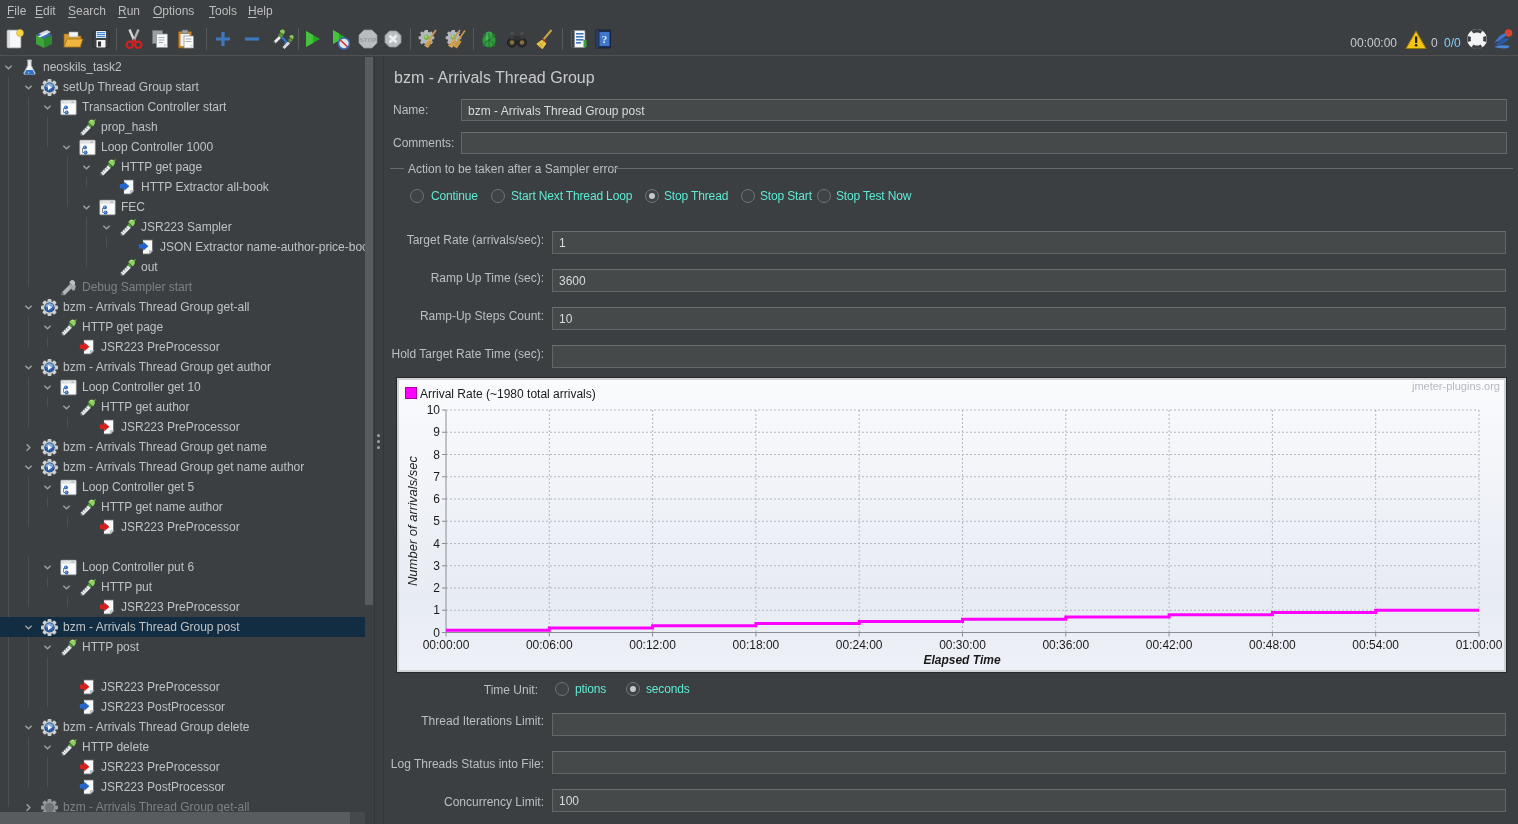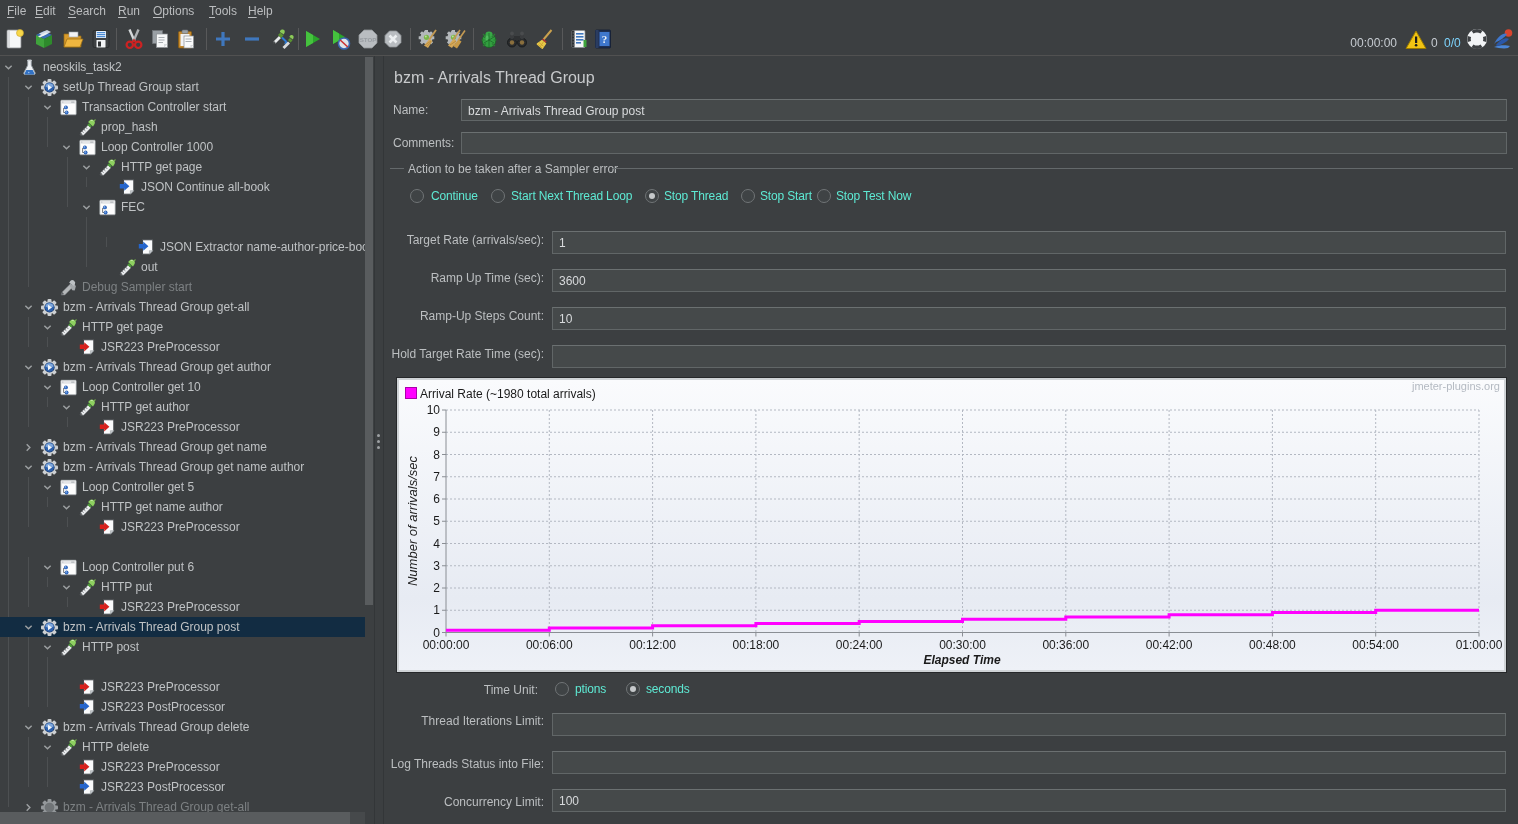--- a/index.html
+++ b/index.html
@@ -380,30 +380,39 @@
       </svg>
       <svg class="ic" style="left:99px" viewBox="0 0 17 17">
         <use href="#pip"></use>
       </svg>
       <span class="lbl" style="left:121px">HTTP get page</span>
     </div>
 <div class="tr" style="top:121px">
       <svg class="ic" style="left:119px" viewBox="0 0 17 17">
         <use href="#pgb"></use>
       </svg>
-      <span class="lbl" style="left:141px">JSON Continue all-book</span>
+      <span class="lbl" style="left:141px">HTTP Extractor all-book</span>
     </div>
 <div class="tr" style="top:141px">
       <svg class="cv" style="left:82px" viewBox="0 0 10 10">
         <use href="#chevd"></use>
       </svg>
       <svg class="ic" style="left:99px" viewBox="0 0 17 17">
         <use href="#ctrl"></use>
       </svg>
       <span class="lbl" style="left:121px">FEC</span>
+    </div>
+<div class="tr" style="top:161px">
+      <svg class="cv" style="left:102px" viewBox="0 0 10 10">
+        <use href="#chevd"></use>
+      </svg>
+      <svg class="ic" style="left:119px" viewBox="0 0 17 17">
+        <use href="#pip"></use>
+      </svg>
+      <span class="lbl" style="left:141px">JSR223 Sampler</span>
     </div>
 <div class="tr" style="top:181px">
       <svg class="ic" style="left:138px" viewBox="0 0 17 17">
         <use href="#pgb"></use>
       </svg>
       <span class="lbl" style="left:160px">JSON Extractor name-author-price-book</span>
     </div>
 <div class="tr" style="top:201px">
       <svg class="ic" style="left:119px" viewBox="0 0 17 17">
         <use href="#pip"></use>

